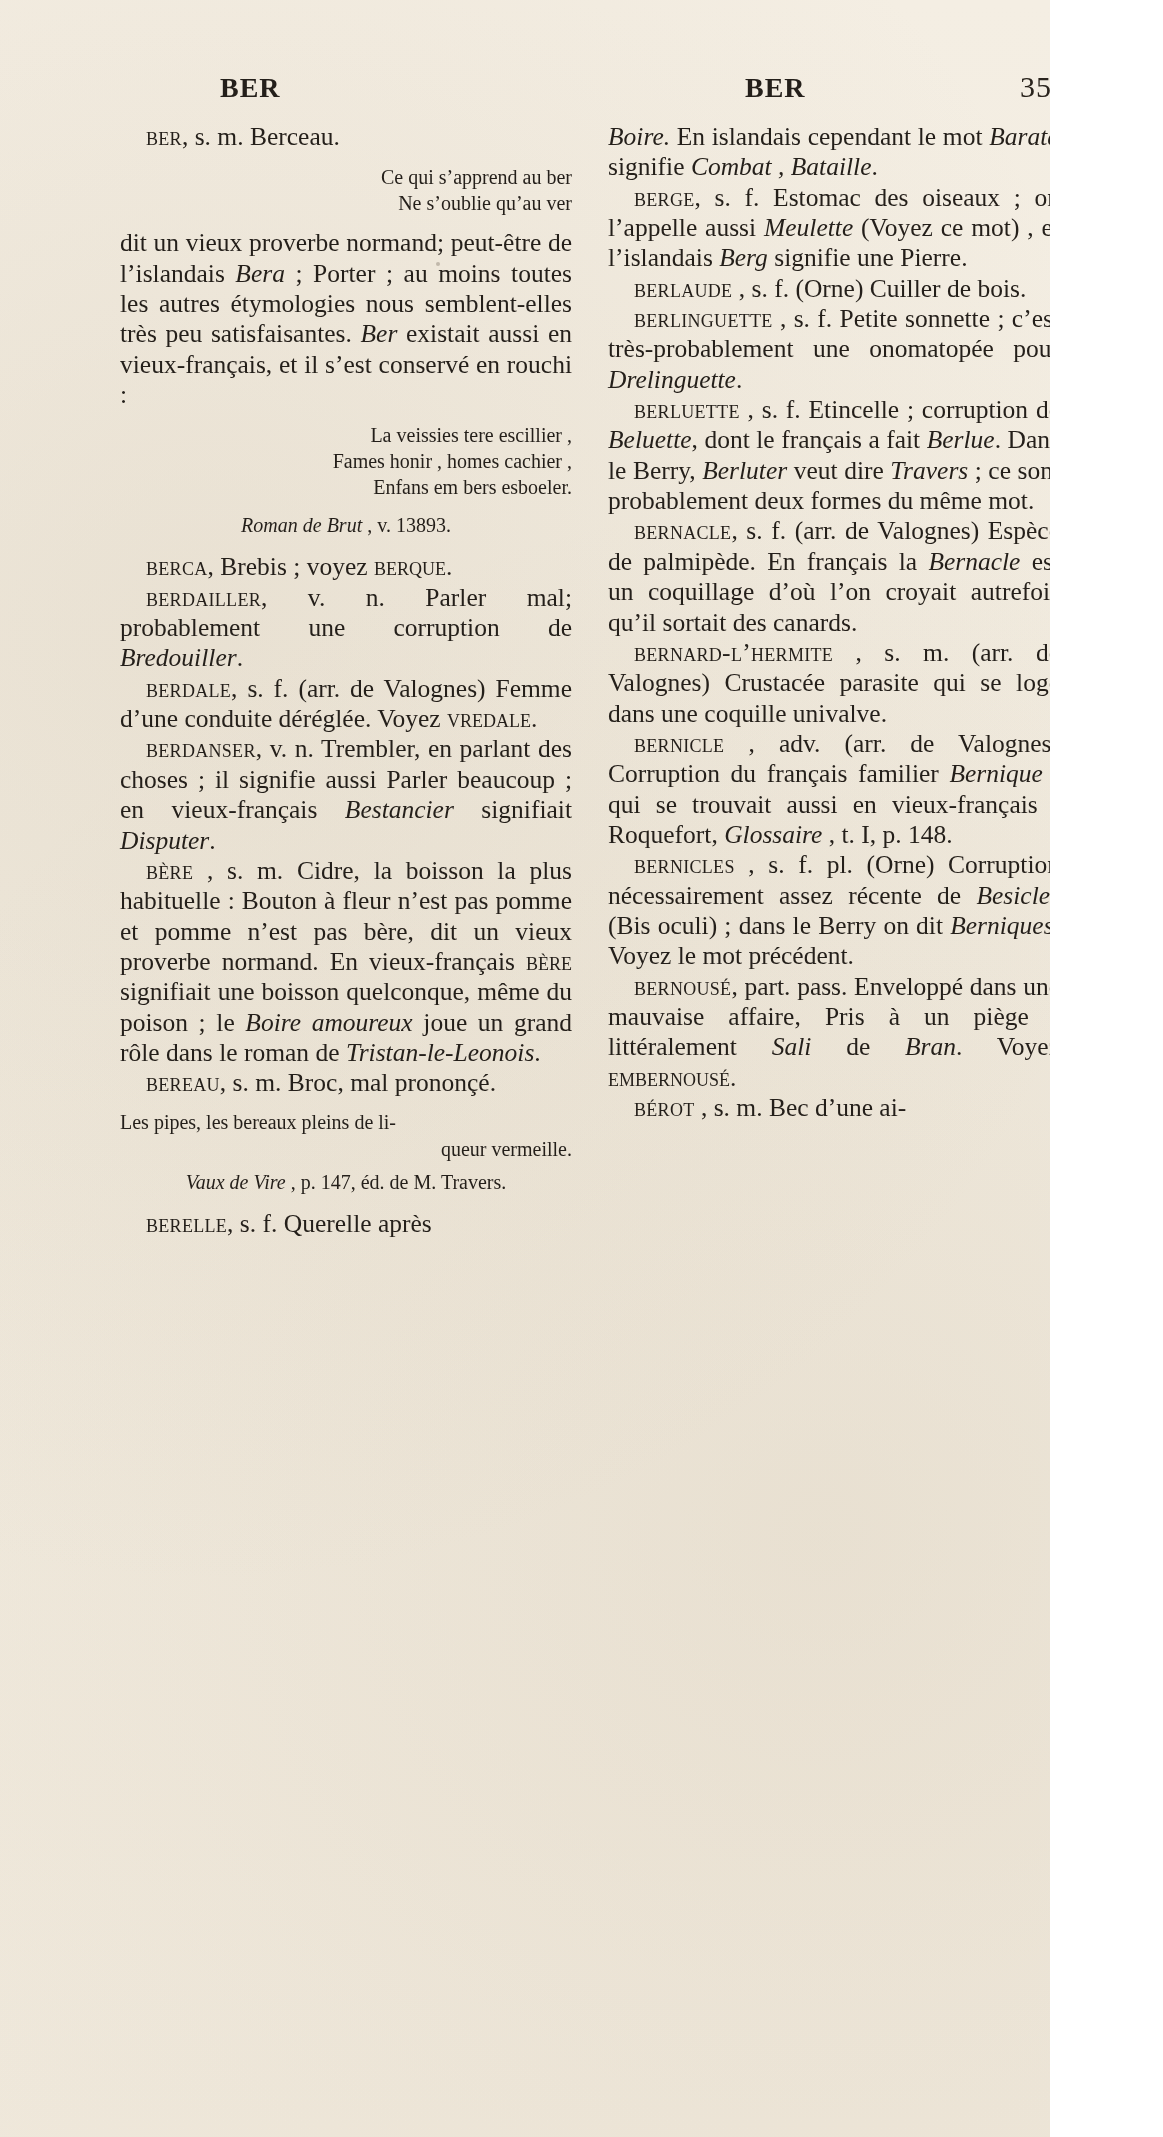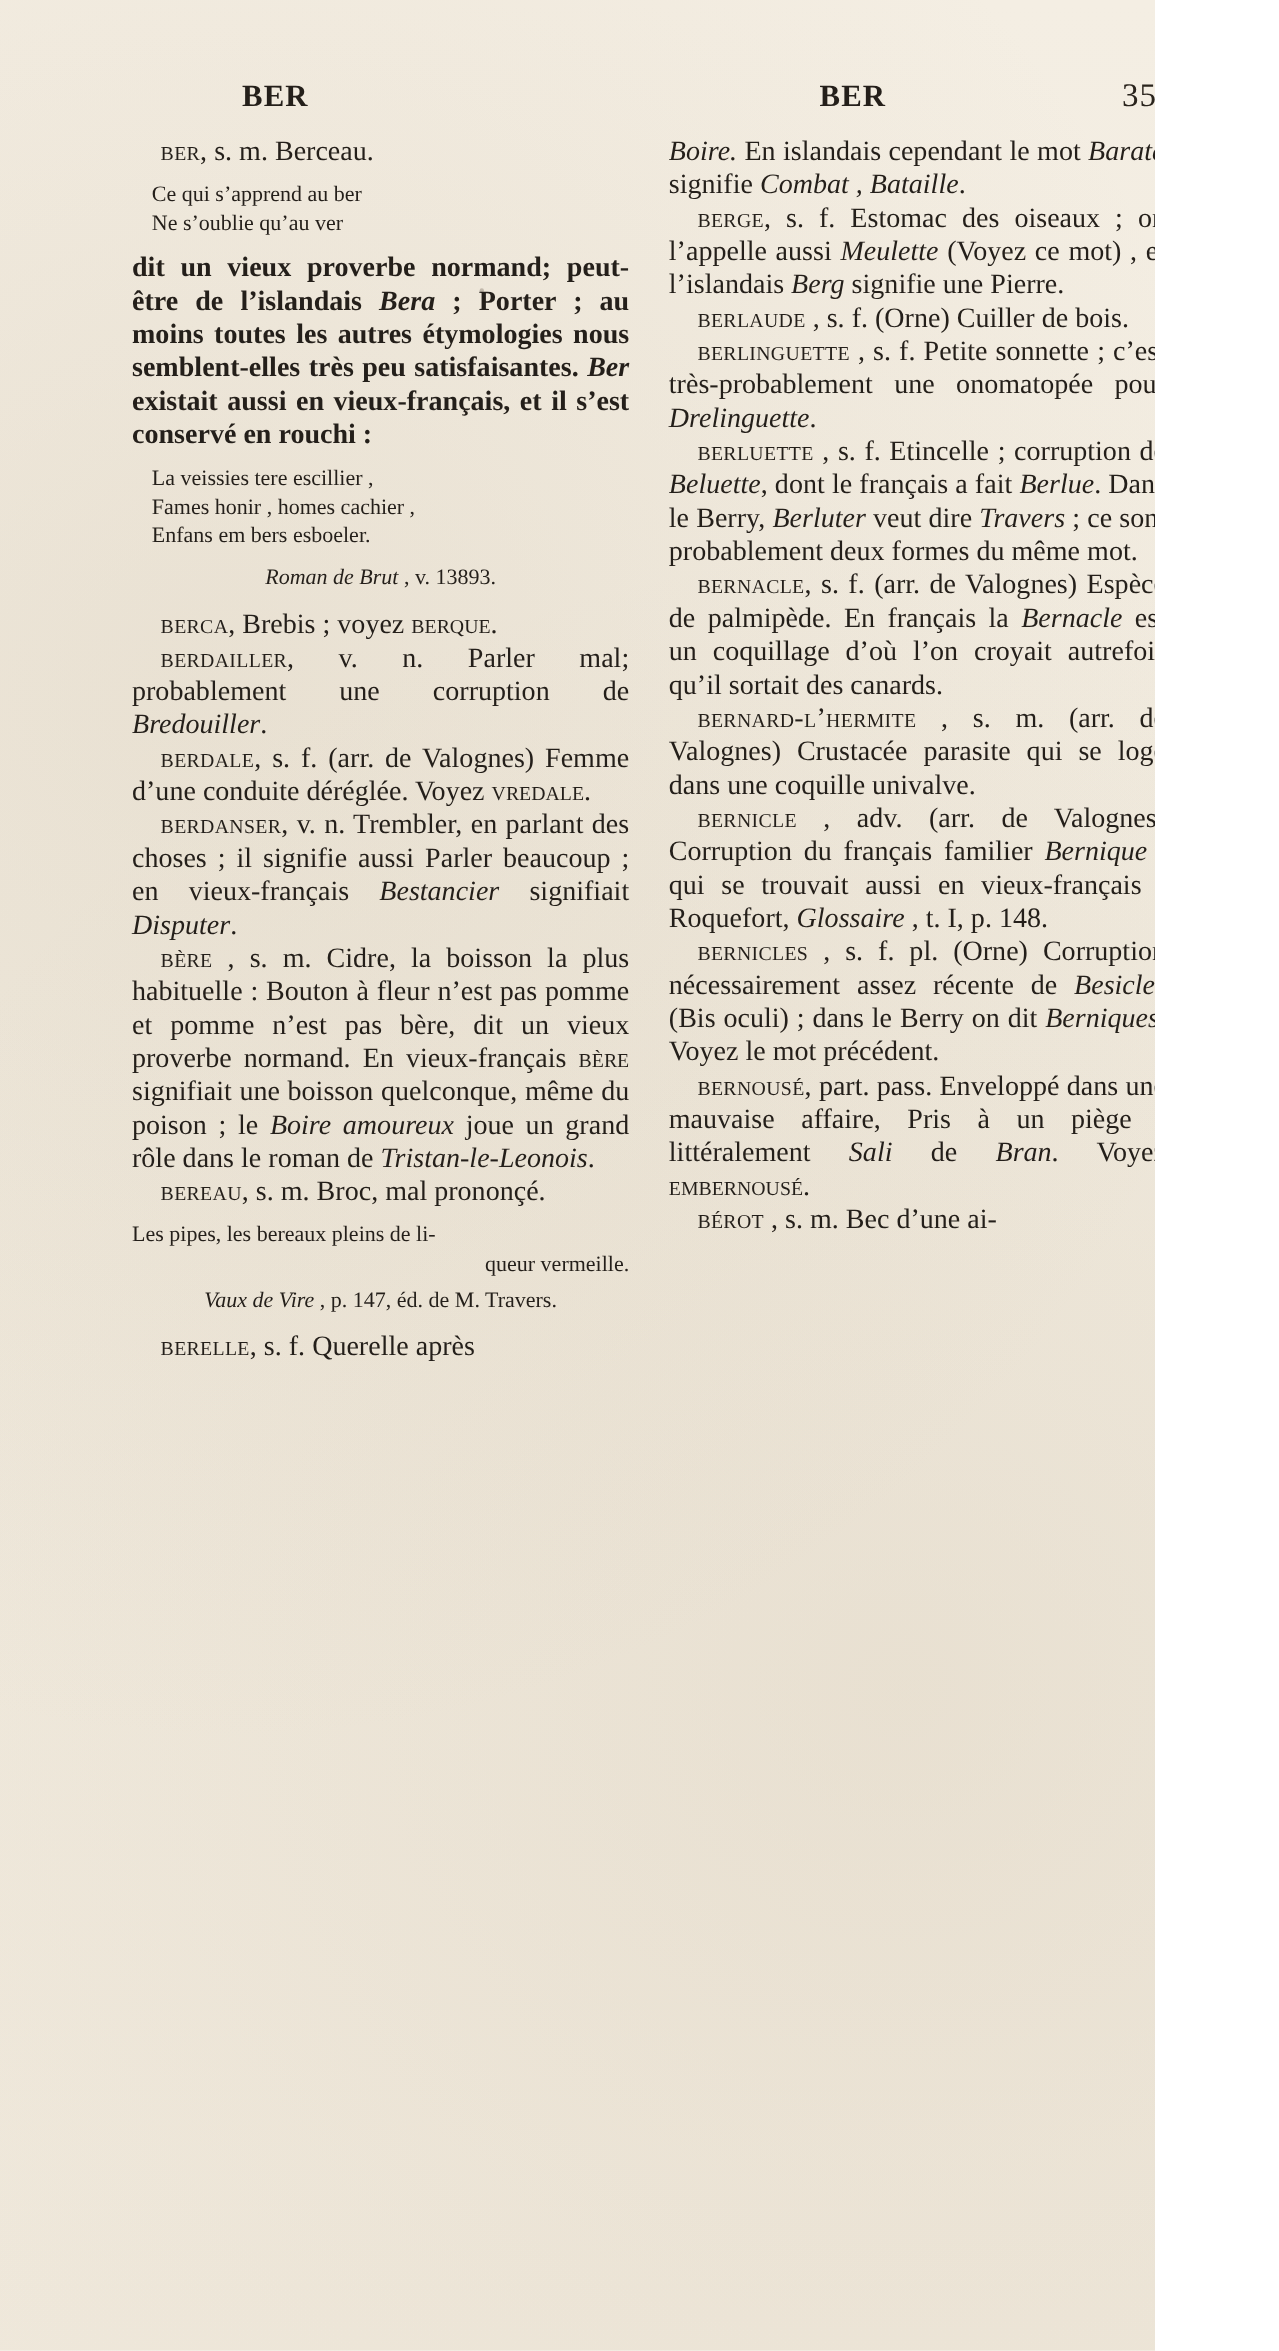--- a/index.html
+++ b/index.html
@@ -82,21 +82,21 @@
     font-variant: small-caps;
     text-transform: lowercase;
   }
   .sc::first-letter { text-transform: uppercase; }
   i, .it { font-style: italic; }
   .verse {
     font-size: 20px;
     line-height: 1.3;
     margin: 12px 0 12px 18px;
     text-indent: 0;
-    text-align: left;
+    text-align: right;
   }
   .verse .vline { display: block; white-space: nowrap; }
   .cite {
     font-size: 20px;
     line-height: 1.3;
     text-align: right;
     margin: 6px 0 14px 0;
     text-indent: 0;
     padding-right: 10px;
   }
@@ -139,21 +139,21 @@
 
       <div class="col">
 
         <p class="entry" style="text-indent:26px;"><span class="hw">Ber</span>, s. m. Berceau.</p>
 
         <div class="verse">
           <span class="vline">Ce qui s’apprend au ber</span>
           <span class="vline">Ne s’oublie qu’au ver</span>
         </div>
 
-        <p class="entry" style="text-indent:0;font-weight:bold;">dit un vieux proverbe normand; peut-être de l’islandais <i>Bera</i> ; Porter ; au moins toutes les autres étymologies nous semblent-elles très peu satisfaisantes. <i>Ber</i> existait aussi en vieux-français, et il s’est conservé en rouchi :</p>
+        <p class="entry" style="text-indent:0;">dit un vieux proverbe normand; peut-être de l’islandais <i>Bera</i> ; Porter ; au moins toutes les autres étymologies nous semblent-elles très peu satisfaisantes. <i>Ber</i> existait aussi en vieux-français, et il s’est conservé en rouchi :</p>
 
         <div class="verse">
           <span class="vline">La veissies tere escillier ,</span>
           <span class="vline">Fames honir , homes cachier ,</span>
           <span class="vline">Enfans em bers esboeler.</span>
         </div>
 
         <p class="cite center"><i>Roman de Brut</i> , v. 13893.</p>
 
         <p class="entry"><span class="hw">Berca</span>, Brebis ; voyez <span class="sc">Berque</span>.</p>

